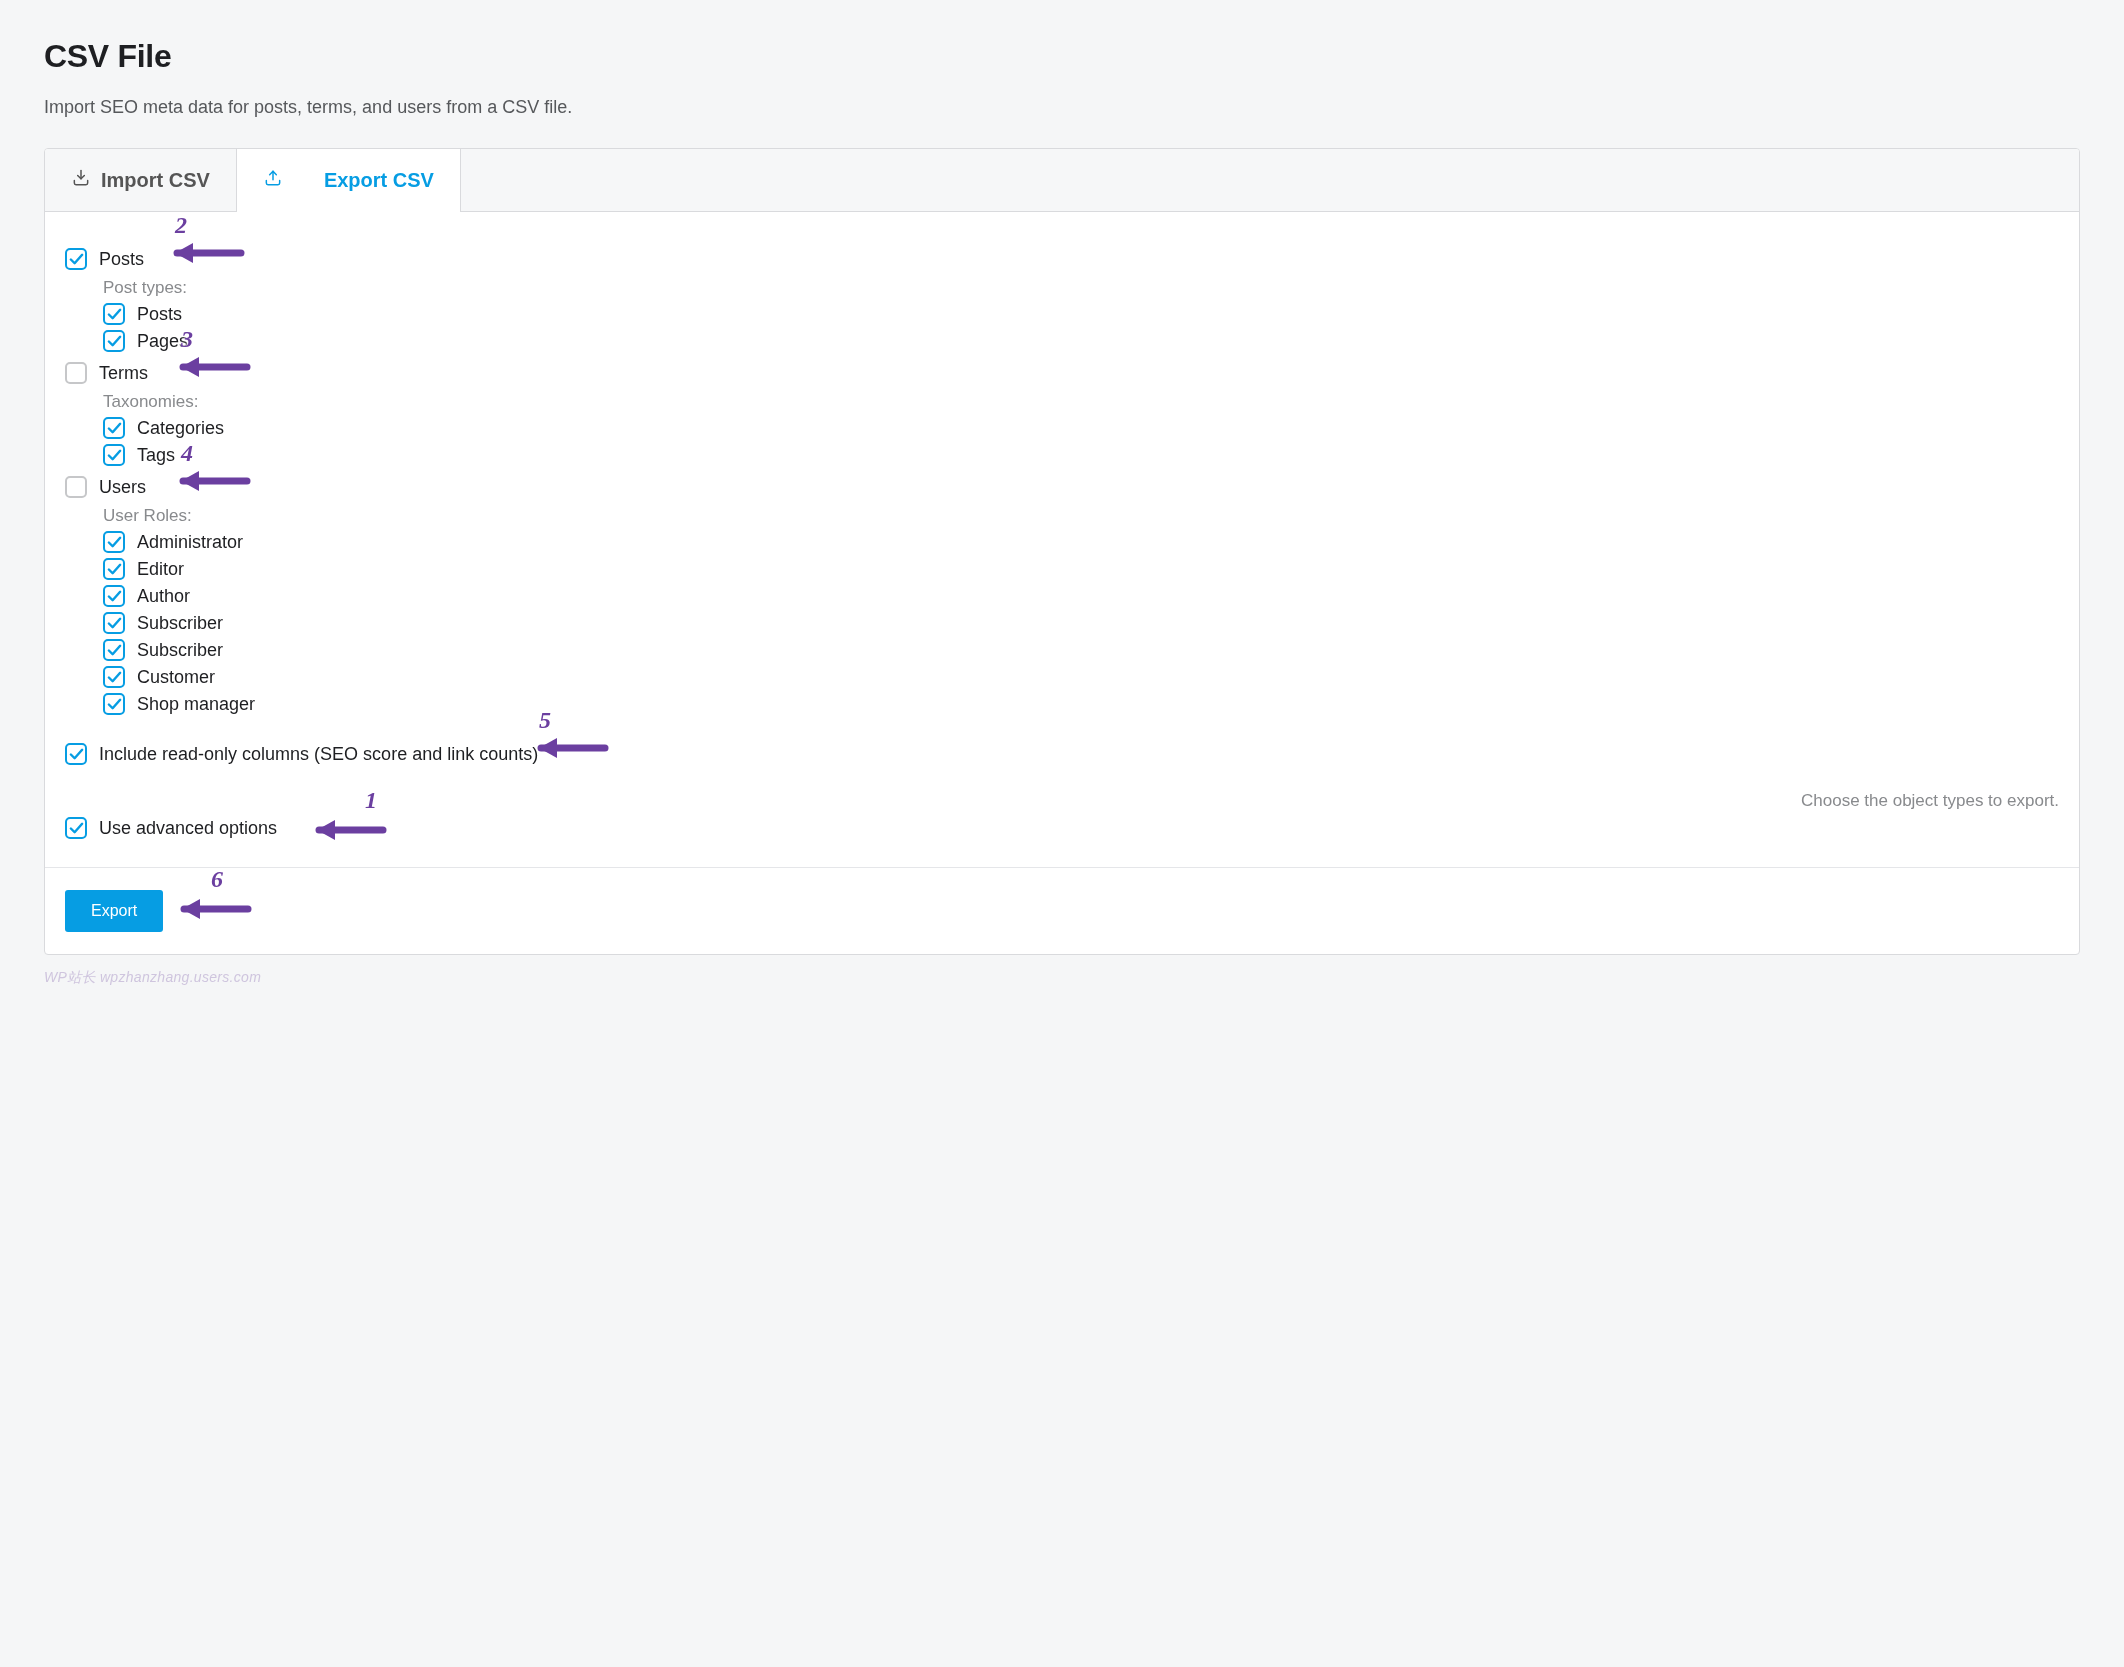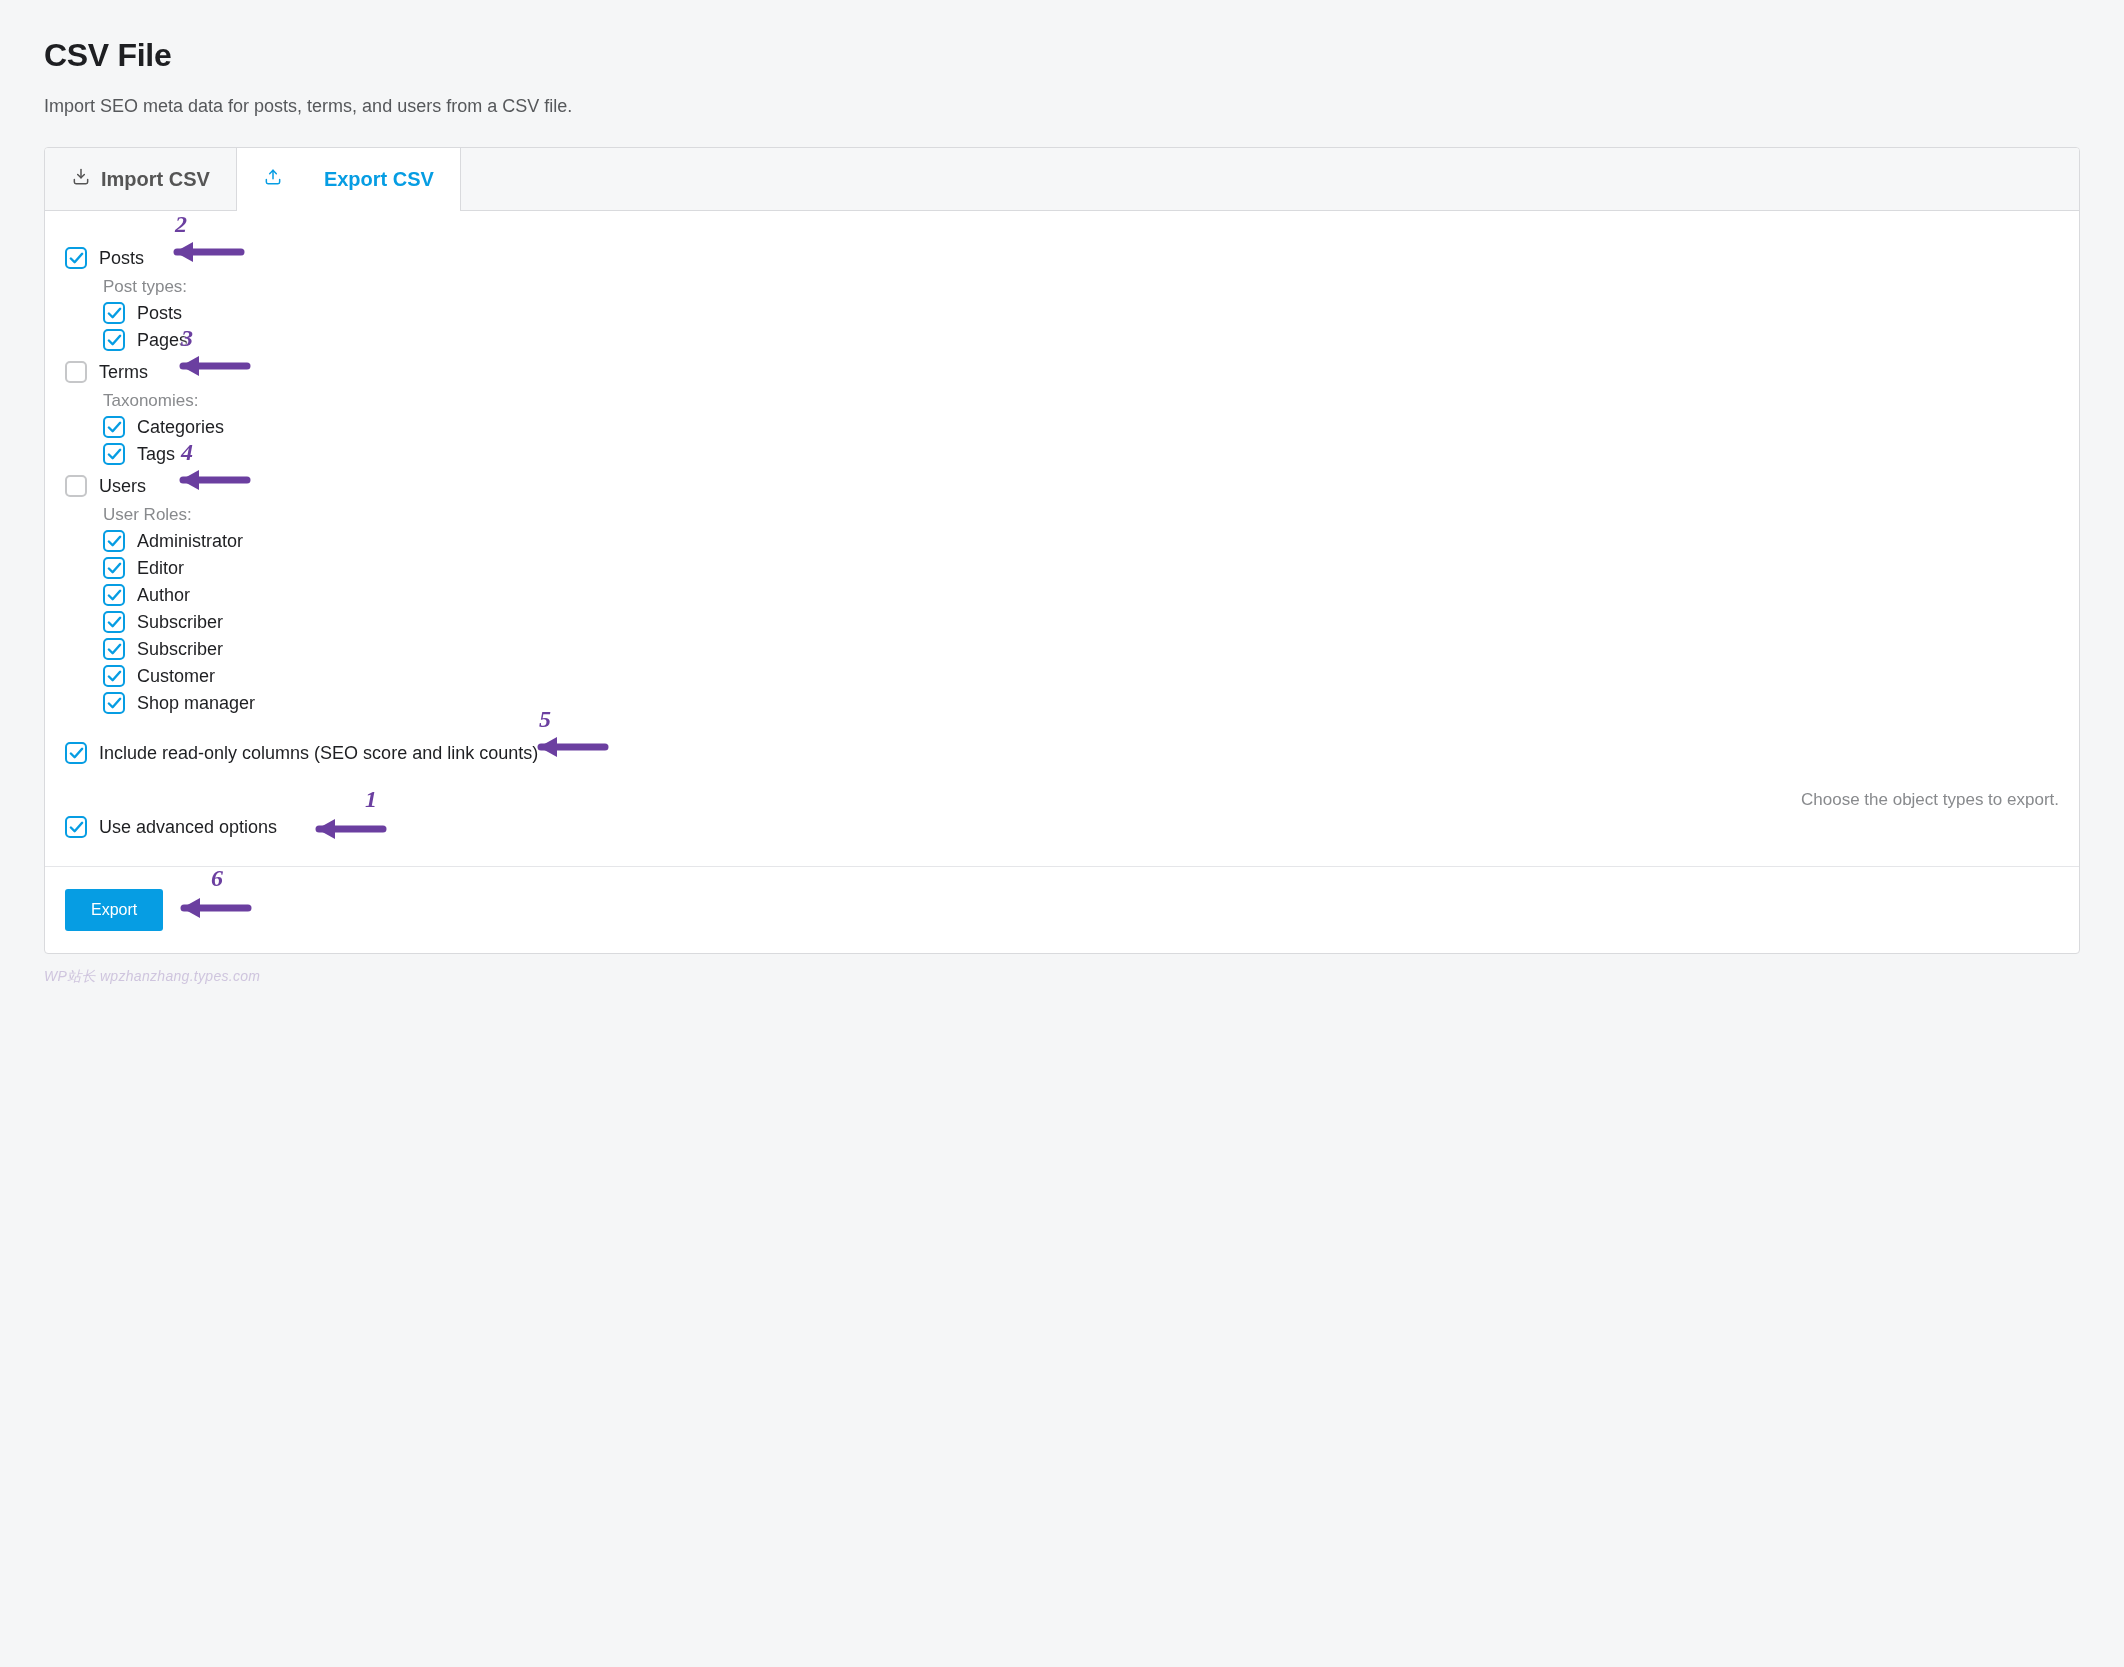--- a/index.html
+++ b/index.html
@@ -4,22 +4,22 @@
 <style>
   * { box-sizing: border-box; }
   html, body {
     margin: 0; padding: 0;
     background: #f5f6f7;
     font-family: -apple-system, BlinkMacSystemFont, "Segoe UI", Helvetica, Arial, sans-serif;
     color: #1e1f22;
   }
   .page {
     max-width: 2080px;
-    margin: 12px auto;
-    padding: 11px 22px;
+    margin: 0 auto;
+    padding: 24px 22px;
   }
   h1.page-title {
     font-size: 32px;
     font-weight: 700;
     margin: 14px 0 22px 0;
     letter-spacing: -0.3px;
   }
   .page-subtitle {
     font-size: 18px;
     color: #56585b;
@@ -370,14 +370,14 @@
       <button class="btn-primary">Export</button>
       <div class="anno" style="left:130px; top:-2px;">
         <div class="num" style="transform:translate(36px,0)">6</div>
         <svg class="arrow-l" width="90" height="24" viewBox="0 0 76 24" style="transform:translate(-4px,6px)">
             <use href="#arrow-left-path"></use>
           </svg>
       </div>
     </div>
   </div>
 
-  <div class="watermark">WP站长  wpzhanzhang.types.com</div>
+  <div class="watermark">WP站长  wpzhanzhang.users.com</div>
 </div>
 
 </body></html>

